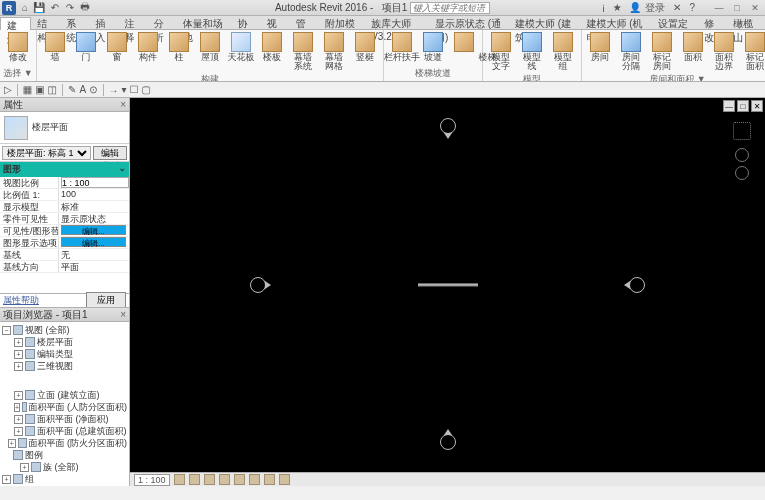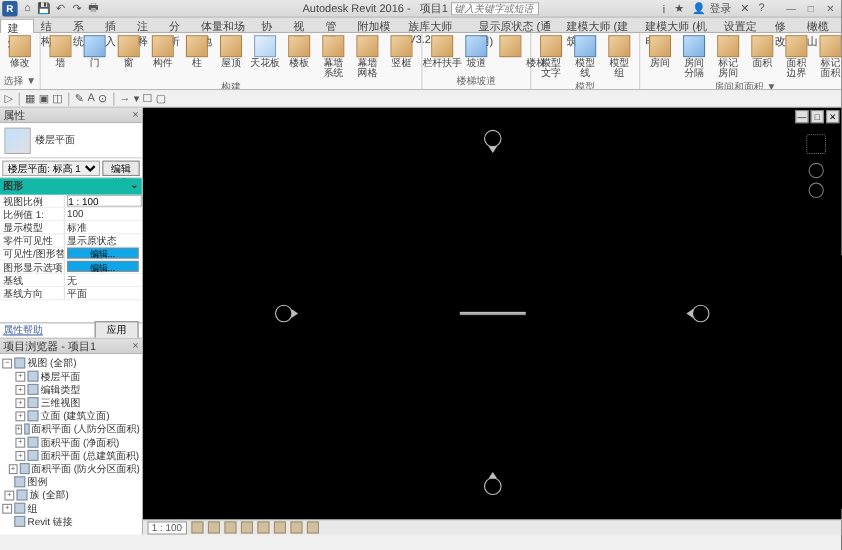--- a/index.html
+++ b/index.html
@@ -356,21 +356,21 @@
         <div class="node" style="padding-left: 14px;">
           <span class="exp">+</span>
           <span class="ic"></span>
           <span>编辑类型</span>
         </div>
         <div class="node" style="padding-left: 14px;">
           <span class="exp">+</span>
           <span class="ic"></span>
           <span>三维视图</span>
         </div>
-        <div class="node" style="padding-left: 14px;">
+        <div class="node" style="padding-left: 14px; margin-top: 17px;">
           <span class="exp">+</span>
           <span class="ic"></span>
           <span>立面 (建筑立面)</span>
         </div>
         <div class="node" style="padding-left: 14px;">
           <span class="exp">+</span>
           <span class="ic"></span>
           <span>面积平面 (人防分区面积)</span>
         </div>
         <div class="node" style="padding-left: 14px;">
@@ -386,21 +386,21 @@
         <div class="node" style="padding-left: 8px;">
           <span class="exp">+</span>
           <span class="ic"></span>
           <span>面积平面 (防火分区面积)</span>
         </div>
         <div class="node" style="padding-left: 2px;">
           <span style="width: 11px;"></span>
           <span class="ic"></span>
           <span>图例</span>
         </div>
-        <div class="node" style="padding-left: 4px;">
+        <div class="node" style="padding-left: 20px;">
           <span class="exp">+</span>
           <span class="ic"></span>
           <span>族 (全部)</span>
         </div>
         <div class="node" style="padding-left: 2px;">
           <span class="exp">+</span>
           <span class="ic"></span>
           <span>组</span>
         </div>
         <div class="node" style="padding-left: 2px;">

